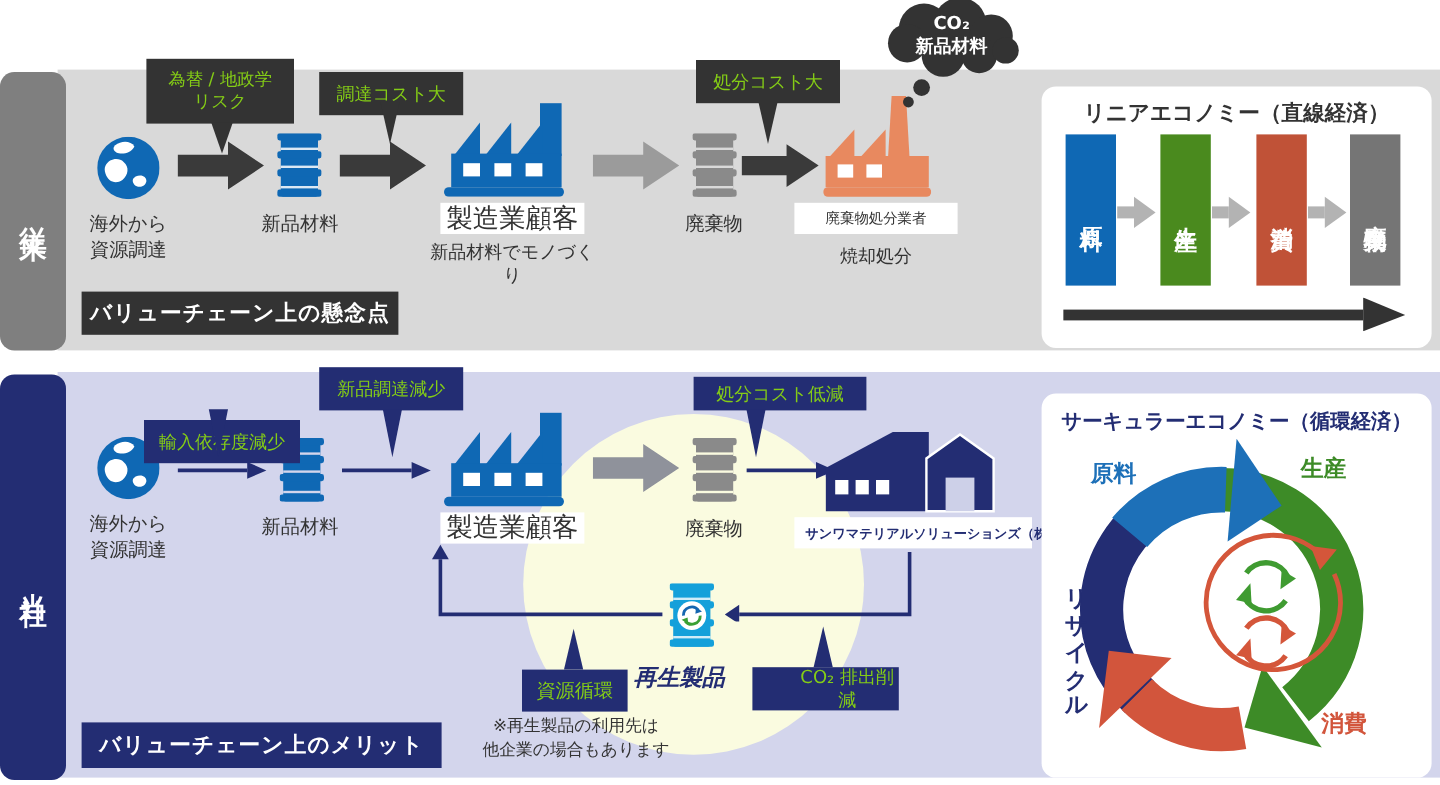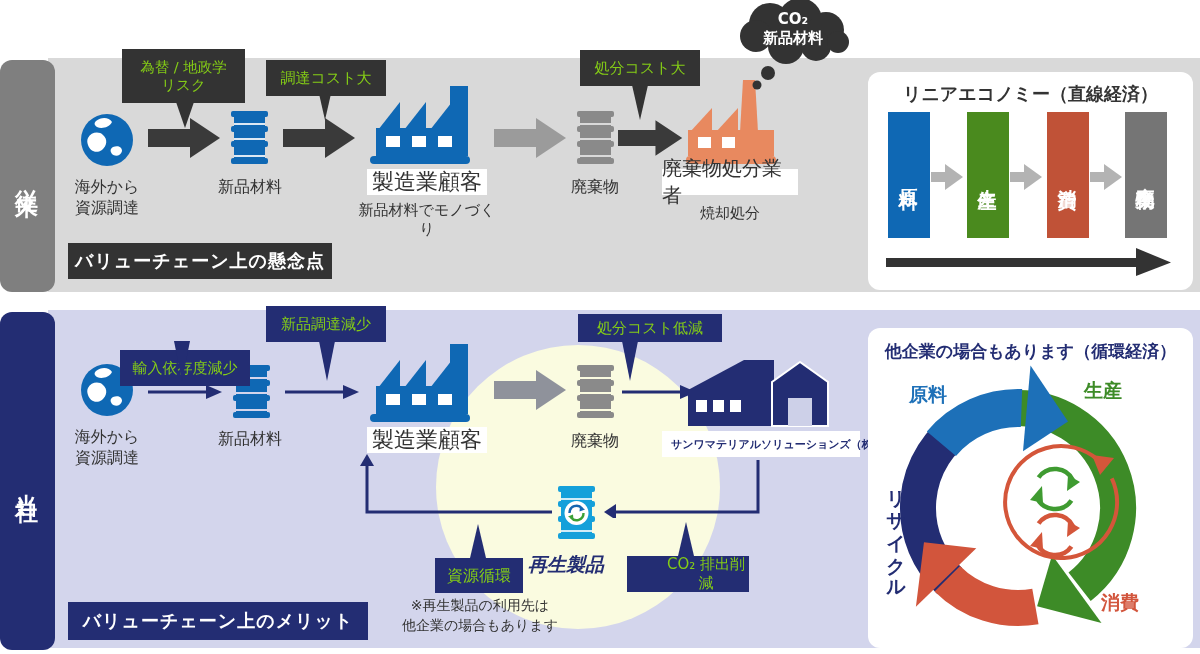--- a/index.html
+++ b/index.html
@@ -134,21 +134,21 @@
     <g fill="#e8895f">
       <polygon points="57,0 69,0 72,52 54,52"></polygon>
       <polygon points="4,52 26,52 26,28"></polygon>
         <polygon points="30,52 52,52 52,28"></polygon>
       <rect x="2" y="50" width="86" height="26"></rect>
       <rect x="0" y="76" width="90" height="8" rx="4"></rect>
     </g>
     <rect x="12" y="57" width="13" height="11" fill="#fff"></rect>
       <rect x="36" y="57" width="13" height="11" fill="#fff"></rect>
   </svg>
-  <div class="abs lbl-white-bg" style="left:662px; top:169px; width:136px; height:26px; font-size:20px;">廃棄物処分業者</div>
+  <div class="abs lbl-white-bg" style="left:662px; top:169px; width:136px; height:26px; font-size:12px;">廃棄物処分業者</div>
   <div class="abs sub" style="left:672px; top:204px; width:116px;">焼却処分</div>
 
   <svg class="abs" style="left:730px; top:0px;" width="125" height="95" viewBox="0 0 125 95">
     <g fill="#333">
       <circle cx="40" cy="24" r="21"></circle>
         <circle cx="70" cy="20" r="22"></circle>
         <circle cx="96" cy="30" r="18"></circle>
       <circle cx="26" cy="36" r="16"></circle>
         <circle cx="56" cy="46" r="18"></circle>
         <circle cx="86" cy="46" r="15"></circle>
@@ -334,21 +334,21 @@
   <div class="abs callout co-navy" style="left:627px; top:556px; width:122px; height:36px; font-size:15px;padding-left:36px;">CO₂ 排出削減</div>
 
   <div class="abs note" style="left:385px; top:596px; width:190px;">
     <div>※再生製品の利用先は</div>
     <div>他企業の場合もあります</div>
   </div>
 
   <div class="abs banner co-navy" style="left:68px; top:602px; width:300px; height:38px;">バリューチェーン上のメリット</div>
 
   <div class="abs panel" style="left:868px; top:328px; width:325px; height:320px;">
-    <div class="panel-title" style="top:12px; color:#232d73; font-size:17px;">他企業の場合もあります（循環経済）</div>
+    <div class="panel-title" style="top:12px; color:#232d73; font-size:17px;">サーキュラーエコノミー（循環経済）</div>
     <svg class="abs" style="left:0; top:0;" width="325" height="320" viewBox="0 0 325 320">
 
       <path d="M81.8,253.1 A100,100 0 0 1 95.5,96.1" fill="none" stroke="#232d73" stroke-width="36"></path>
 
       <path d="M167.4,278.5 A100,100 0 0 1 79.3,250.7" fill="none" stroke="#d2553c" stroke-width="36"></path>
       <polygon points="108.3,220.3 47.9,278.7 56,214.2" fill="#d2553c"></polygon>
 
       <path d="M141.3,80.4 A100,100 0 0 1 211.6,258.8" fill="none" stroke="#3d8b27" stroke-width="36"></path>
       <polygon points="184.1,226.9 233.5,294.9 169.1,278.2" fill="#3d8b27"></polygon>
 

